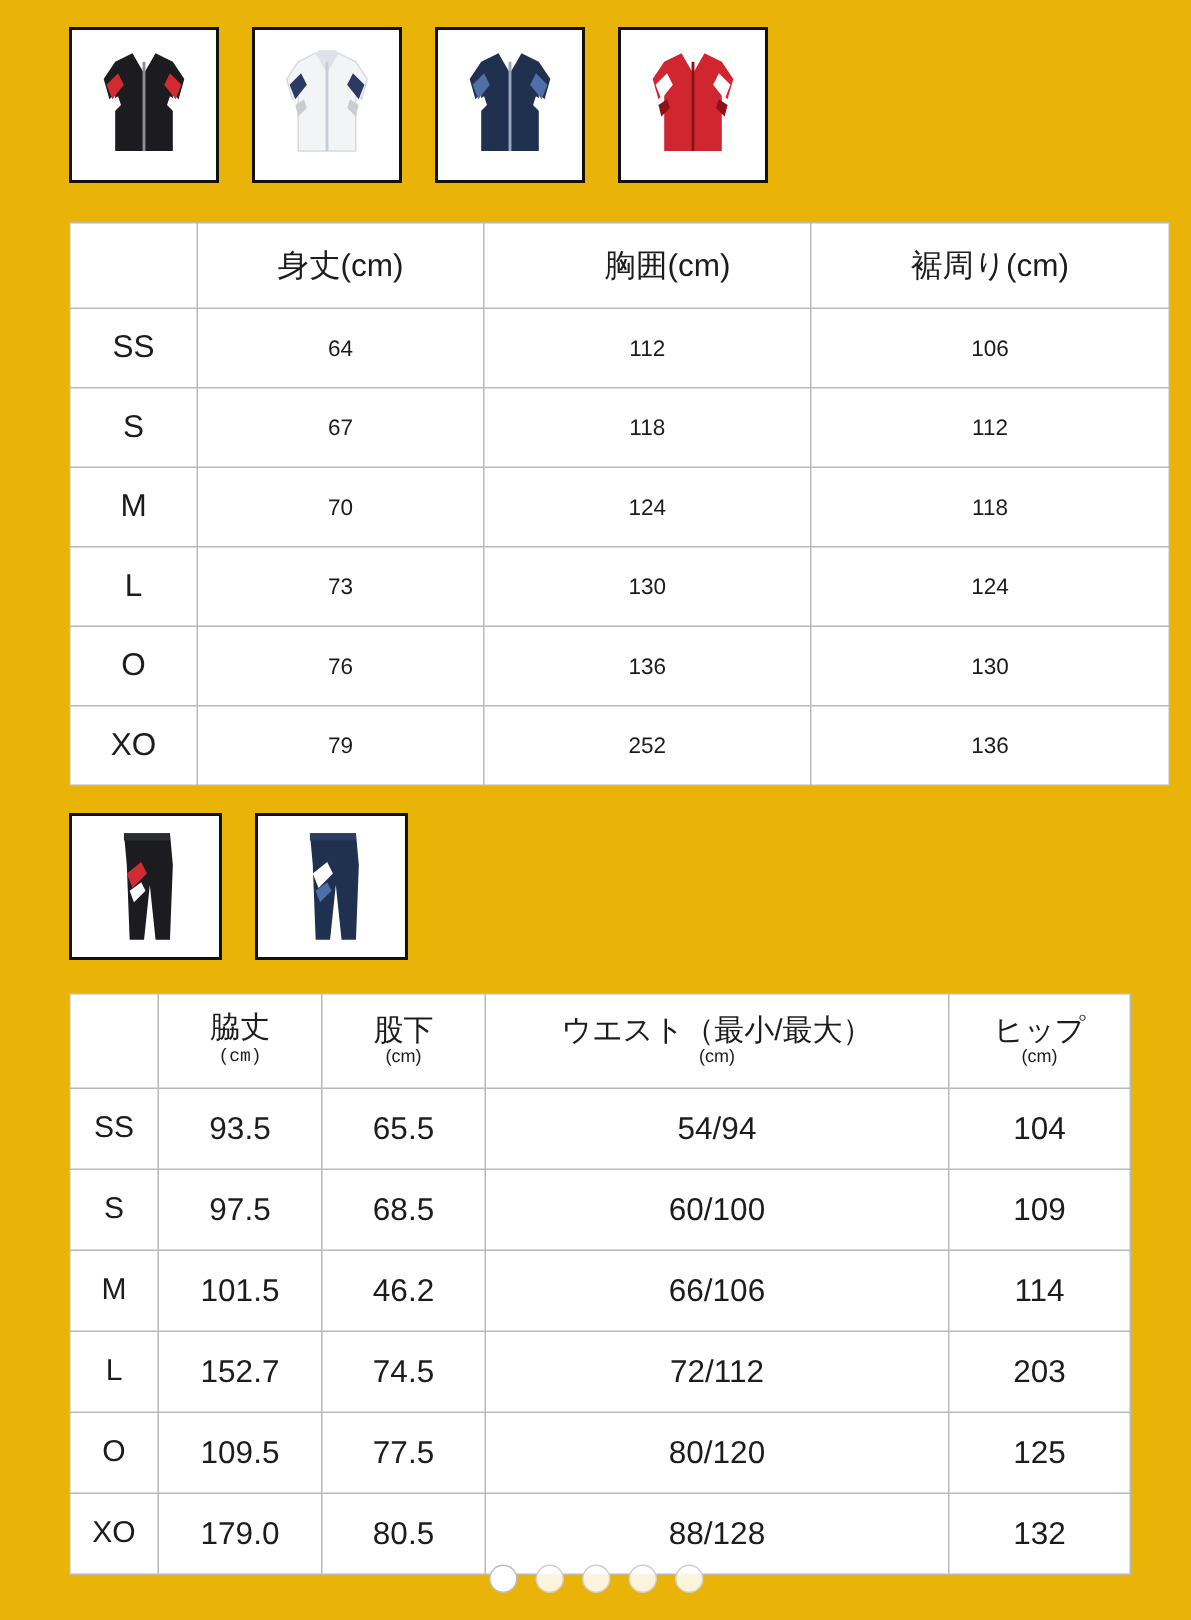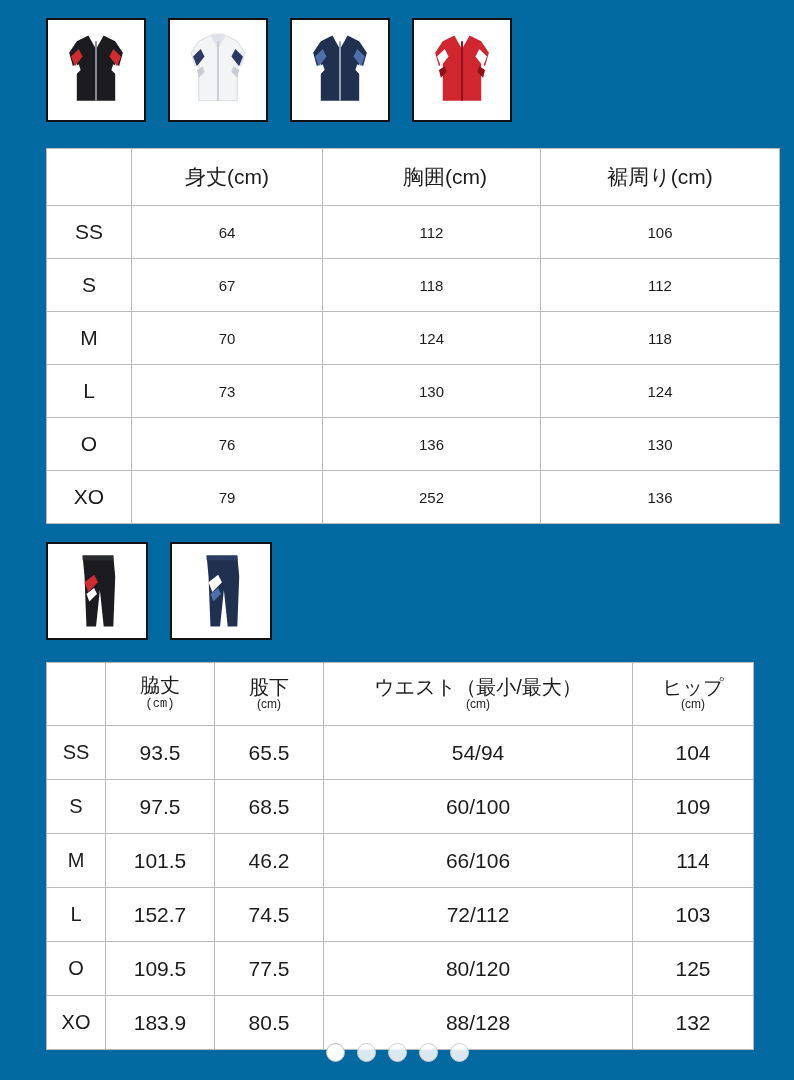--- a/index.html
+++ b/index.html
@@ -12,21 +12,21 @@
     height: 1080px;
     font-family: "Liberation Sans", sans-serif;
     color: #1a1a1a;
     position: relative;
     overflow: hidden;
   }
   .page {
     width: 794px;
     height: 1080px;
     position: relative;
-    background: #0369a1;
+    background: #eab308;
   }
 
   
   .thumb-row {
     display: flex;
     gap: 22px;
     padding-left: 46px;
     box-sizing: border-box;
   }
   #jacket-thumbs { padding-top: 18px; }
@@ -292,32 +292,32 @@
           <td>101.5</td>
           <td>46.2</td>
           <td>66/106</td>
           <td>114</td>
         </tr>
         <tr>
           <td class="sizecol">L</td>
           <td>152.7</td>
           <td>74.5</td>
           <td>72/112</td>
-          <td>103</td>
+          <td>203</td>
         </tr>
         <tr>
           <td class="sizecol">O</td>
           <td>109.5</td>
           <td>77.5</td>
           <td>80/120</td>
           <td>125</td>
         </tr>
         <tr>
           <td class="sizecol">XO</td>
-          <td>183.9</td>
+          <td>179.0</td>
           <td>80.5</td>
           <td>88/128</td>
           <td>132</td>
         </tr>
       </tbody>
     </table>
   </div>
 
   <div class="dots">
     <span class="dot active"></span>

